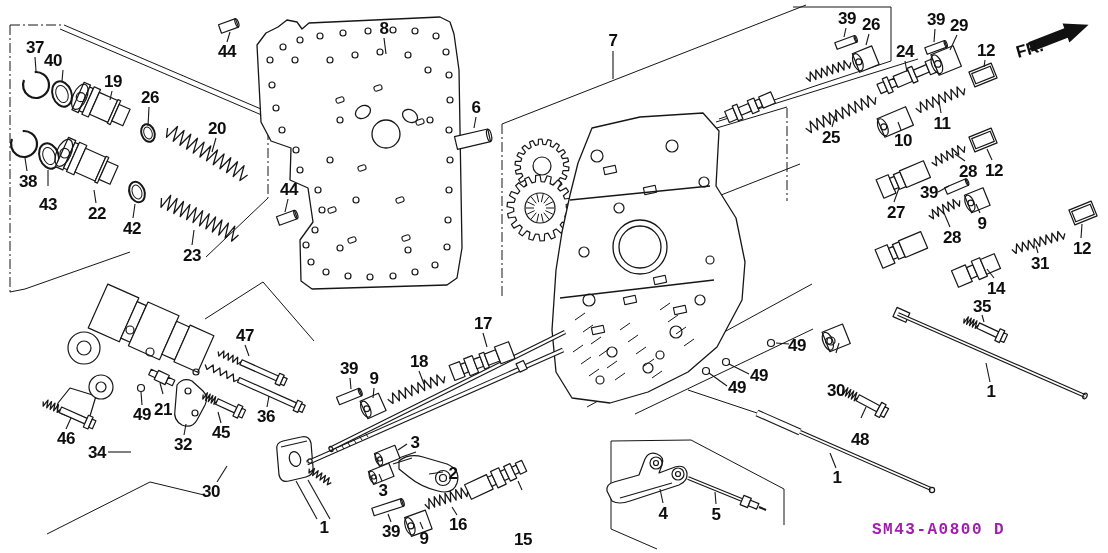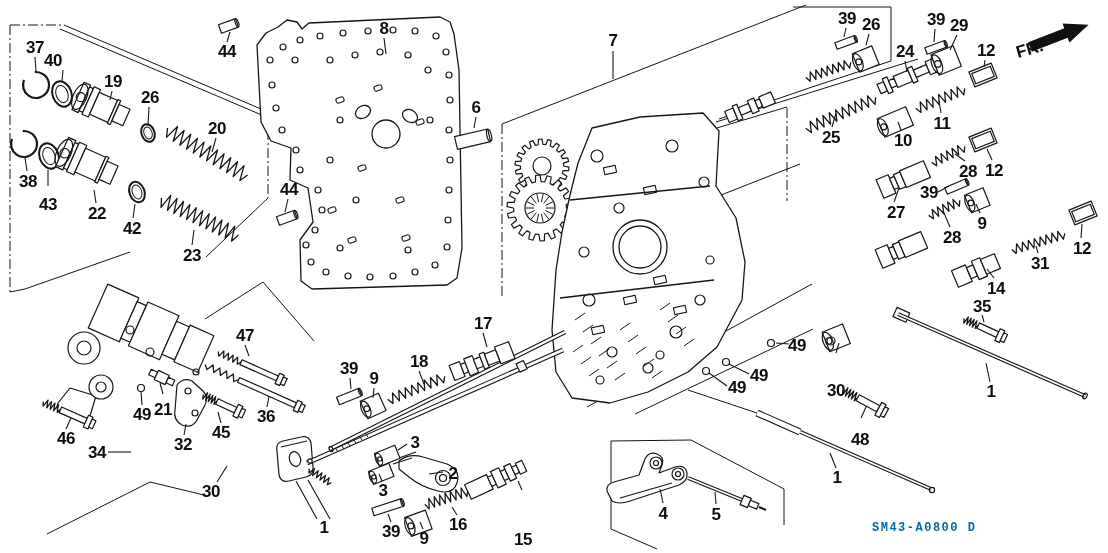--- a/index.html
+++ b/index.html
@@ -3,22 +3,22 @@
 <meta charset="utf-8">
 <style>
   html,body{margin:0;padding:0;background:#fff}
   .stage{position:relative;width:1108px;height:553px;background:#ffffff;overflow:hidden;
          font-family:"Liberation Sans",sans-serif}
   .stage svg{position:absolute;left:0;top:0}
   .part-label{position:absolute;transform:translate(-50%,-50%);
     font-family:"Liberation Sans",sans-serif;font-weight:700;font-size:17px;
     color:#0e0e0e;letter-spacing:-0.4px;white-space:nowrap;line-height:1}
   .diagram-code{position:absolute;left:872px;top:521px;
-    font-family:"Liberation Mono",monospace;font-weight:700;font-size:12px;
-    letter-spacing:1.5px;color:#0369a1;white-space:nowrap}
+    font-family:"Liberation Mono",monospace;font-weight:700;font-size:16px;
+    letter-spacing:1.5px;color:#a21caf;white-space:nowrap}
 </style>
 </head>
 <body>
 
 <div class="stage">
   <svg width="1108" height="553" viewBox="0 0 1108 553">
     <g id="g-ref" stroke="#161616" stroke-width="1" fill="none">
         <line x1="10" y1="25" x2="64" y2="25" stroke="#161616" stroke-width="1" stroke-dasharray="10 3 2 3"></line>
         <line x1="10" y1="25" x2="10" y2="292" stroke="#161616" stroke-width="1" stroke-dasharray="10 3 2 3"></line>
         <line x1="268" y1="112" x2="268" y2="198" stroke="#161616" stroke-width="1" stroke-dasharray="10 3 2 3"></line>

